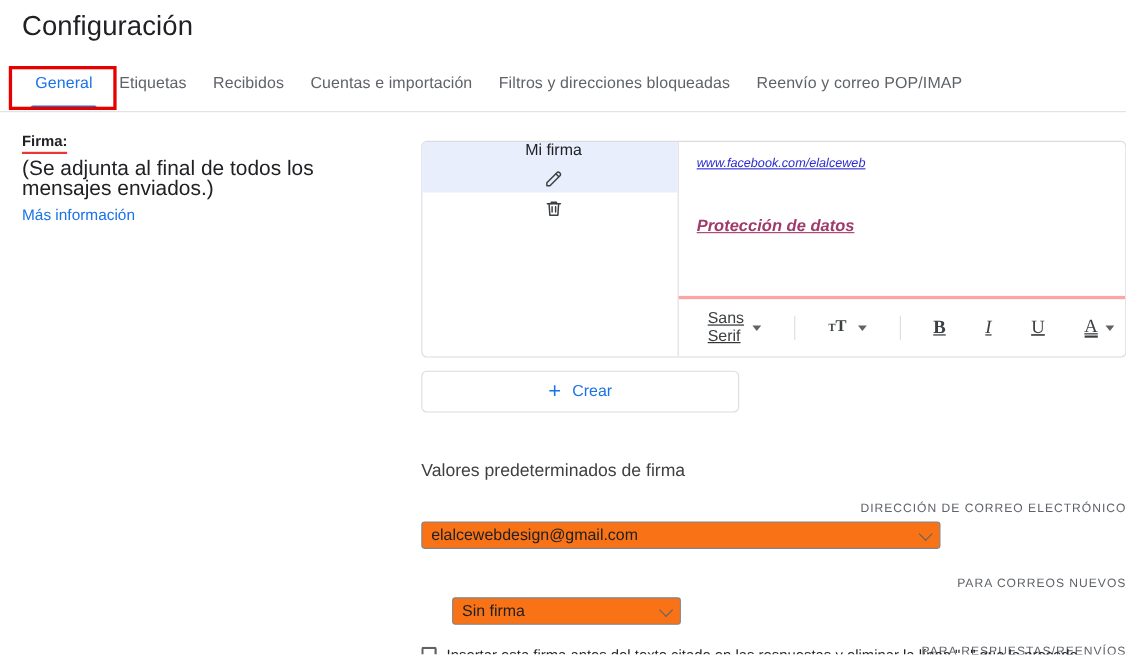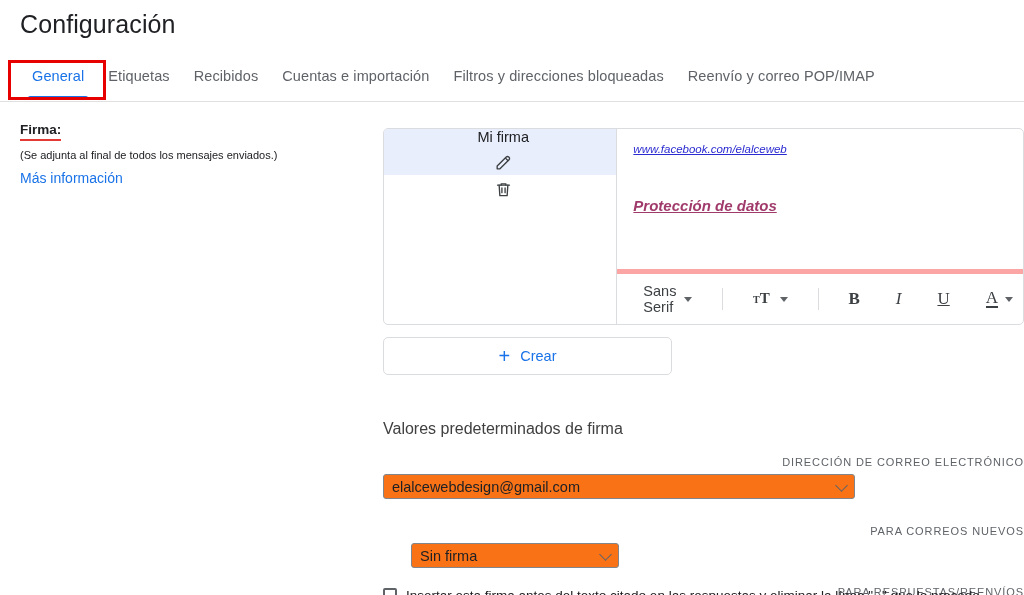--- a/index.html
+++ b/index.html
@@ -52,21 +52,21 @@
   
   .label-col { position: absolute; left: 20px; top: 120px; width: 350px; }
   .firma-label {
     display: inline-block;
     font-size: 13.5px; font-weight: 700; color: #202124;
     padding-bottom: 2px;
     border-bottom: 2px solid #e53935;
   }
   .firma-sub {
     margin-top: 5px;
-    font-size: 11px; color: #202124; line-height: 18px;
+    font-size: 19px; color: #202124; line-height: 18px;
   }
   .more-link {
     display: inline-block; margin-top: 6px;
     font-size: 14px; color: #1a73e8; text-decoration: none; cursor: pointer;
   }
 
   
   .sig-card {
     position: absolute; left: 383px; top: 128px;
     width: 641px; height: 197px;
@@ -93,22 +93,22 @@
     font-size: 11.5px; font-style: italic; font-weight: 400;
     color: #2b2bd1; text-decoration: underline; cursor: pointer;
     font-family: "Liberation Sans", sans-serif;
   }
   .proteccion {
     margin-top: 42px;
     font-size: 15px; font-style: italic; font-weight: 700;
     color: #a03a6b; text-decoration: underline; cursor: pointer;
   }
   .sig-toolbar {
-    height: 55px; border-top: 5px solid #fca5a5;
-    display: flex; align-items: center; padding-left: 16px; gap: 16px;
+    height: 55px; border-top: 3px solid #fca5a5;
+    display: flex; align-items: center; padding-left: 16px; gap: 16px; text-decoration: underline;
   }
   .tb-item {
     display: flex; align-items: center; gap: 7px;
     padding: 0 10px; height: 34px; cursor: pointer;
     font-size: 14.5px; color: #3c4043;
   }
   .tb-sep { width: 1px; height: 22px; background: #dadce0; margin: 0 4px; }
   .caret {
     width: 0; height: 0; border-left: 4.5px solid transparent;
     border-right: 4.5px solid transparent; border-top: 5px solid #5f6368;

